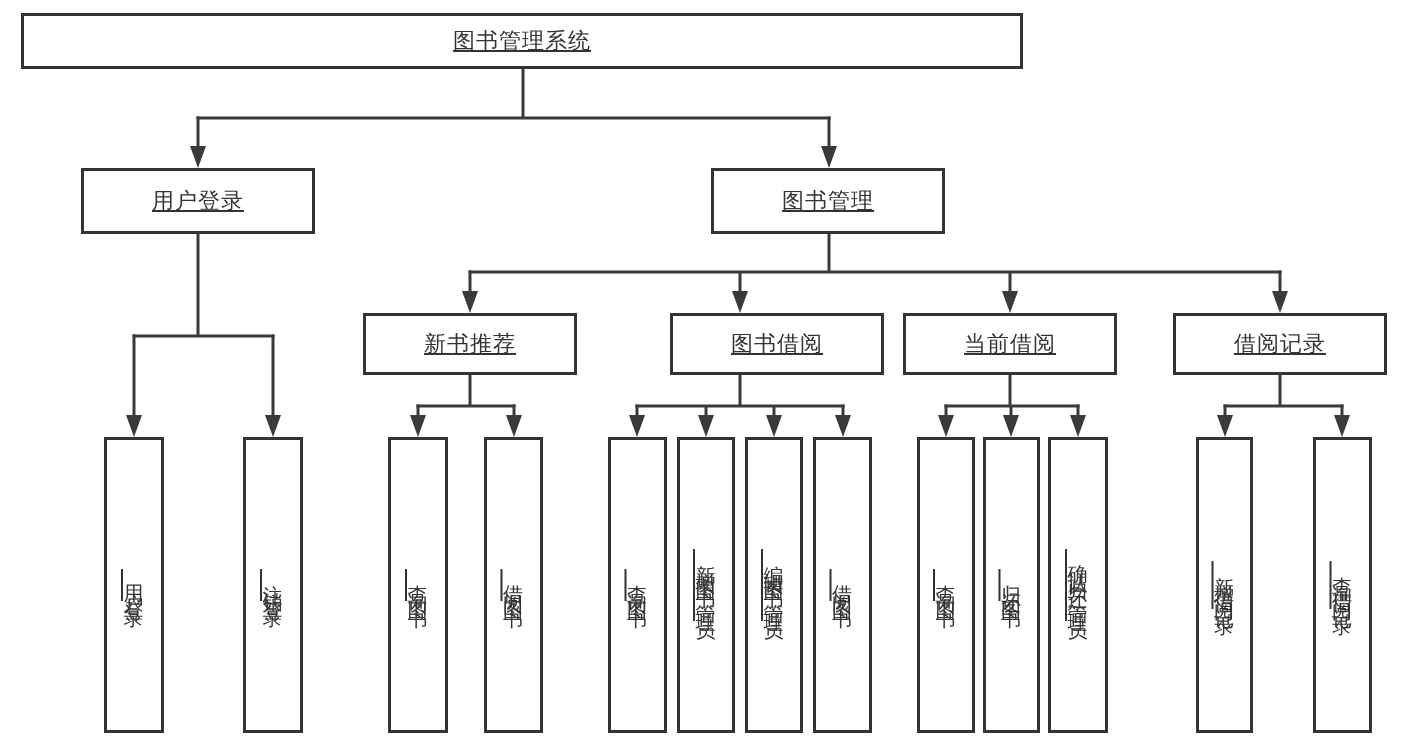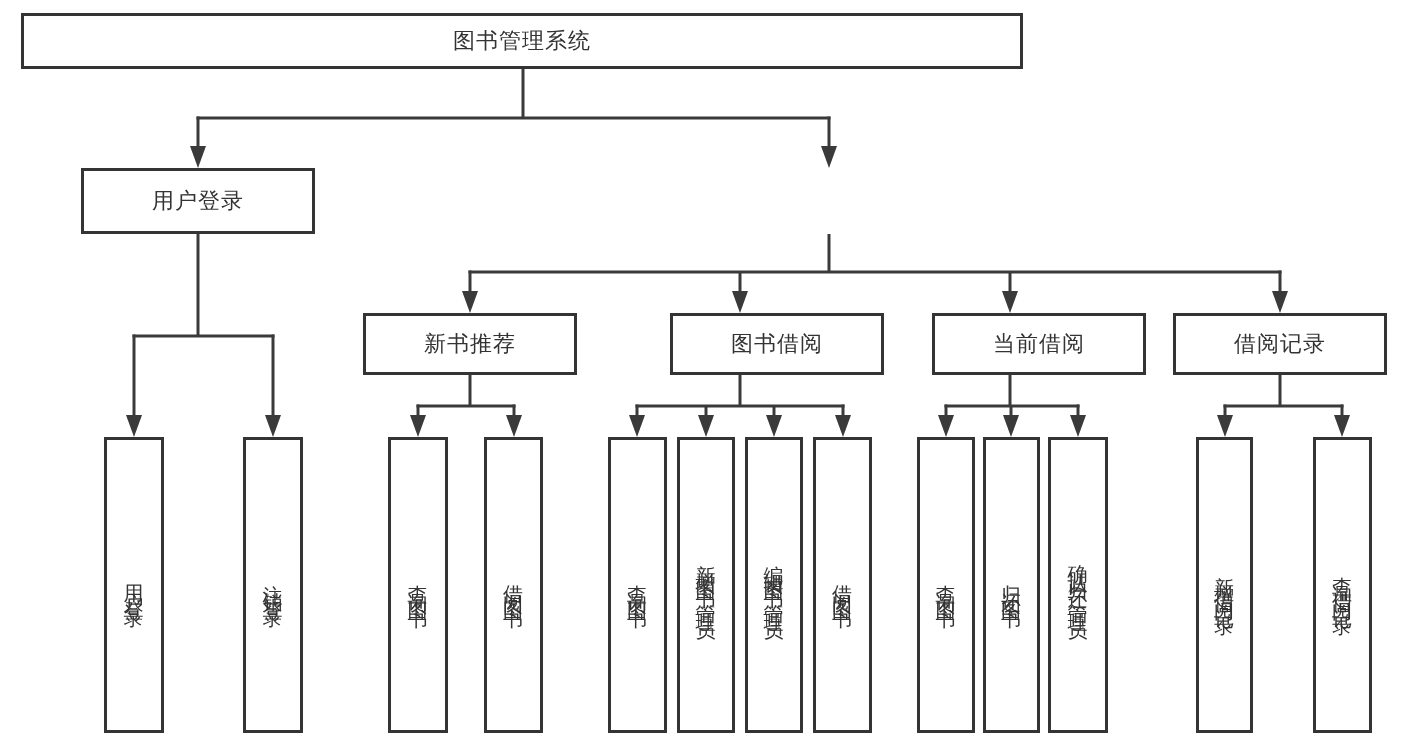--- a/index.html
+++ b/index.html
@@ -4,21 +4,21 @@
 <style>
   html,body{margin:0;padding:0;background:#fff;}
   #stage{
     position:relative;width:1405px;height:747px;background:#ffffff;
     font-family:"Liberation Sans",sans-serif;overflow:hidden;
   }
   #connectors{position:absolute;left:0;top:0;z-index:0;pointer-events:none;}
   .node{
     position:absolute;box-sizing:border-box;background:#ffffff;
     border:3px solid #343434;display:flex;align-items:center;justify-content:center;
-    z-index:1;color:#333333;
+    z-index:1;color:#333333;text-decoration:underline;
   }
   .node .lbl{font-size:22px;letter-spacing:1px;white-space:nowrap;}
   .leaf .vlbl{
     writing-mode:vertical-rl;text-orientation:mixed;
     font-size:20px;letter-spacing:8px;line-height:1.0;color:#333333;
     white-space:nowrap;
   }
   #watermark{
     position:absolute;right:10px;bottom:4px;z-index:2;
     color:rgba(160,160,160,0.85);font-size:20px;letter-spacing:1px;white-space:nowrap;
@@ -95,28 +95,31 @@
     </g>
   </svg>
 
   <div class="node" style="left:21px;top:13px;width:1002px;height:56px;">
     <span class="lbl">图书管理系统</span>
   </div>
 
   <div class="node" style="left:81px;top:168px;width:234px;height:66px;">
     <span class="lbl">用户登录</span>
   </div>
+  <div class="node" style="left:711px;top:168px;width:234px;height:66px;">
+    <span class="lbl">图书管理</span>
+  </div>
 
   <div class="node" style="left:363px;top:313px;width:214px;height:62px;">
     <span class="lbl">新书推荐</span>
   </div>
   <div class="node" style="left:670px;top:313px;width:214px;height:62px;">
     <span class="lbl">图书借阅</span>
   </div>
-  <div class="node" style="left:903px;top:313px;width:214px;height:62px;margin-left:29px;">
+  <div class="node" style="left:903px;top:313px;width:214px;height:62px;">
     <span class="lbl">当前借阅</span>
   </div>
   <div class="node" style="left:1173px;top:313px;width:214px;height:62px;">
     <span class="lbl">借阅记录</span>
   </div>
 
   <div class="node leaf" style="left:104px;top:437px;width:60px;height:296px;">
     <span class="vlbl">用户登录</span>
   </div>
   <div class="node leaf" style="left:243px;top:437px;width:60px;height:296px;">

